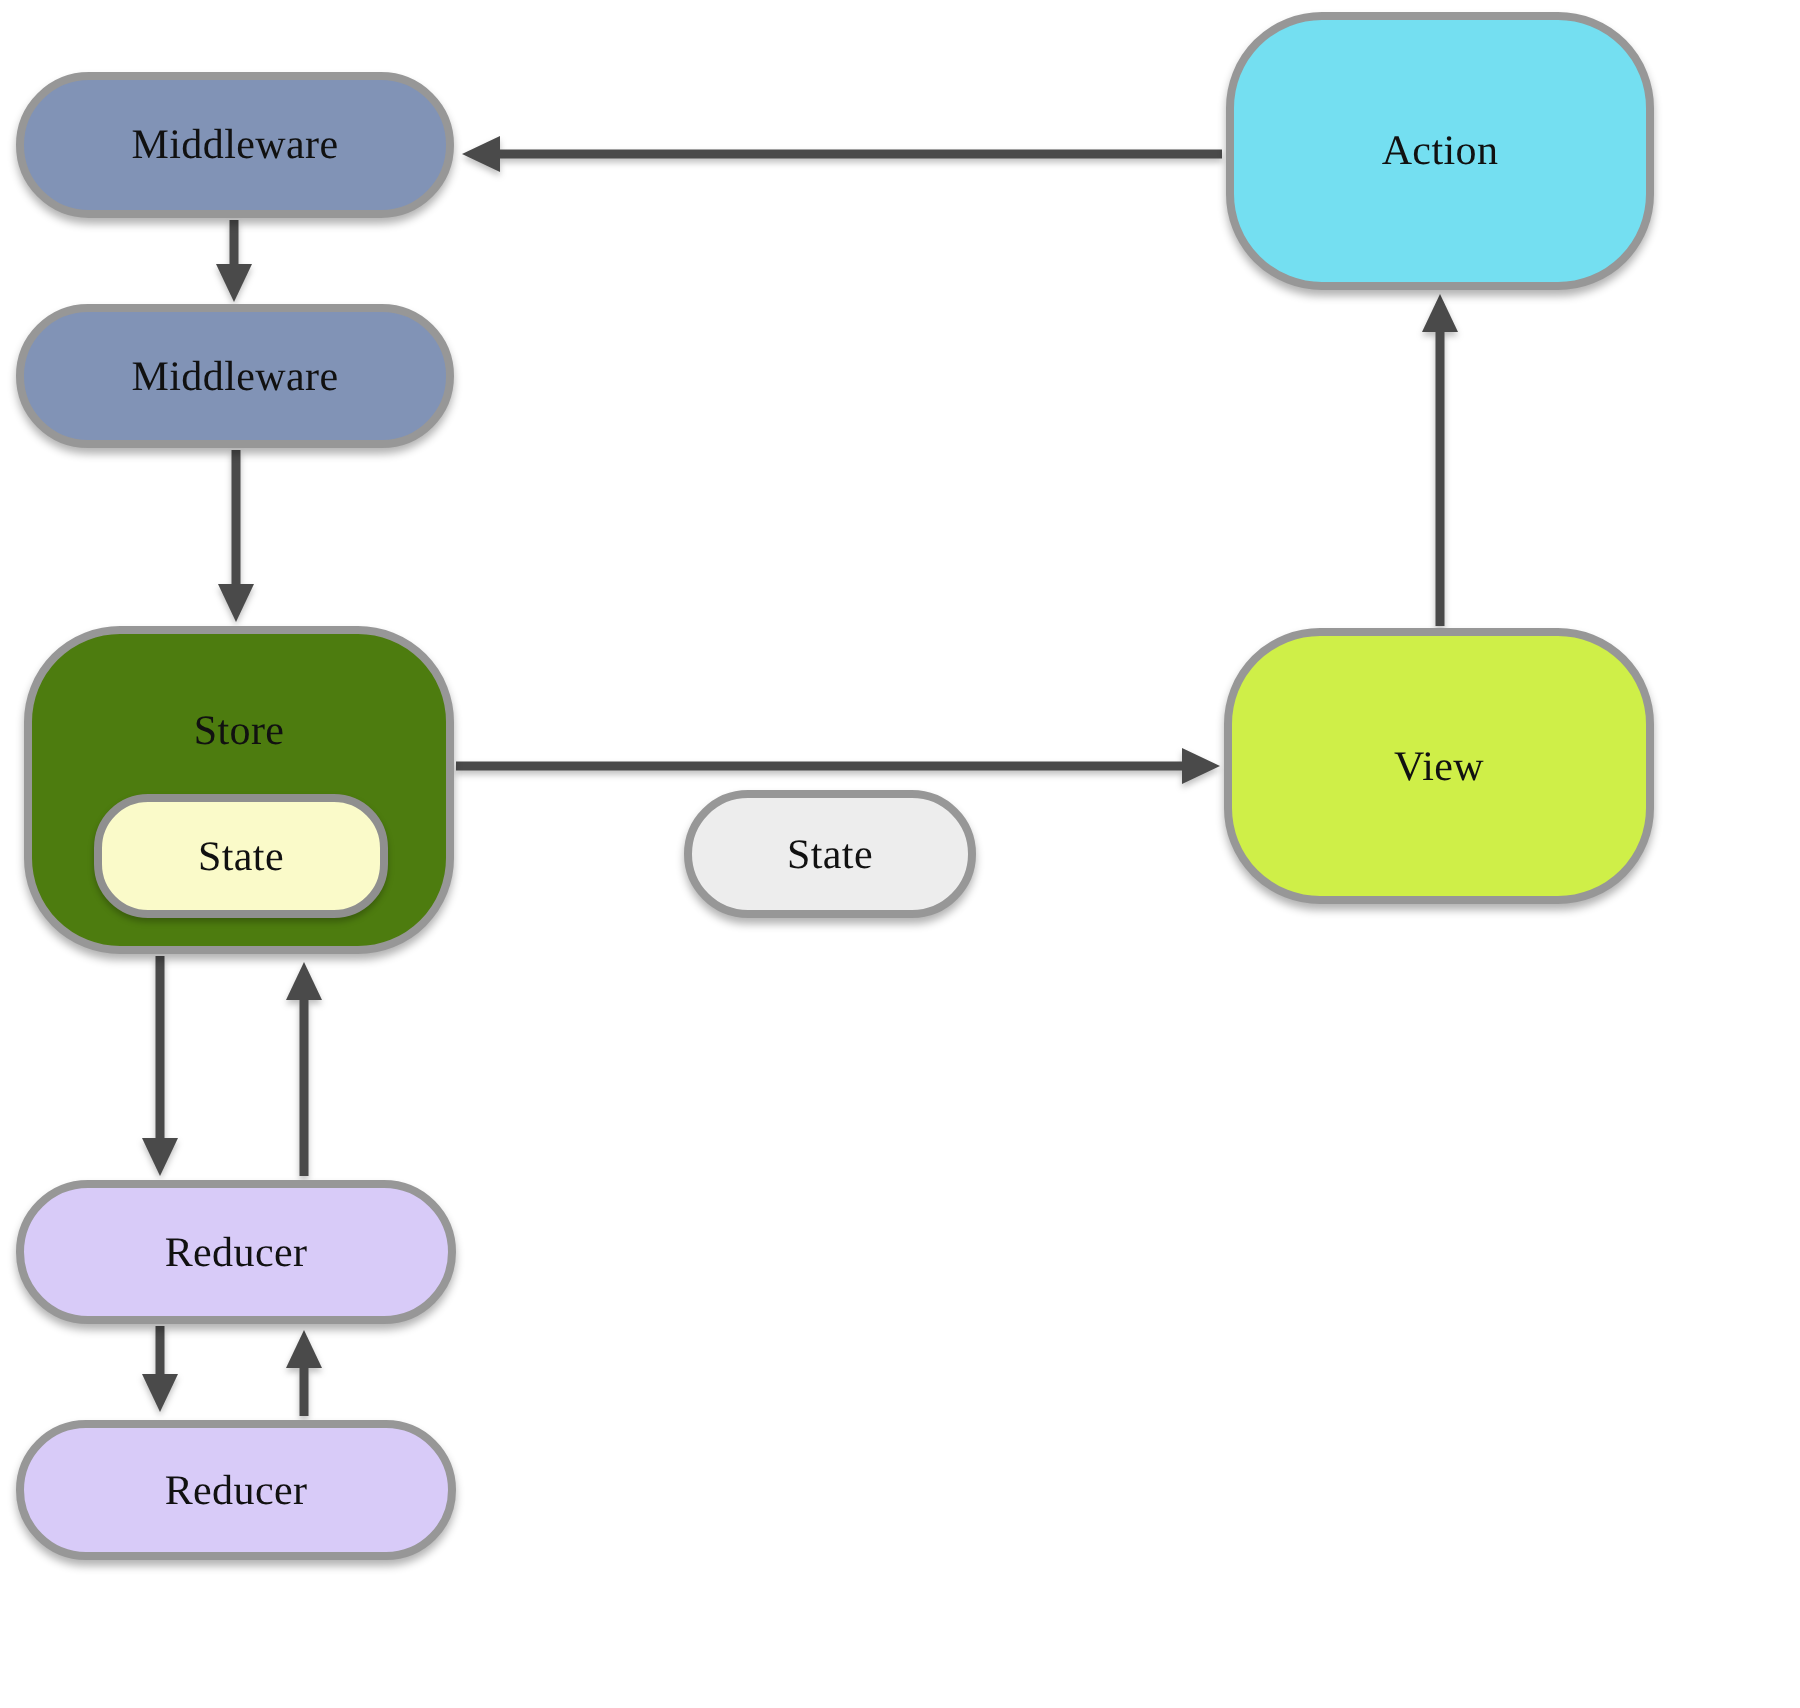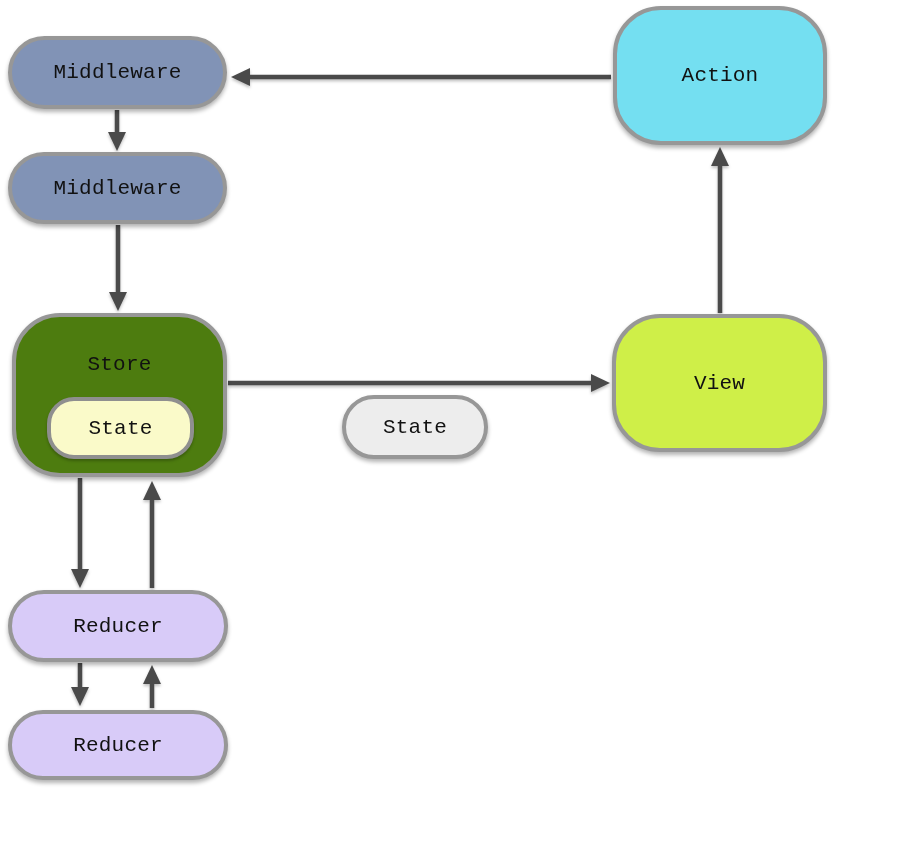--- a/index.html
+++ b/index.html
@@ -5,21 +5,21 @@
   html, body {
     margin: 0;
     padding: 0;
     background: #ffffff;
   }
   #canvas {
     position: relative;
     width: 900px;
     height: 854px;
     background: #ffffff;
-    font-family: Liberation Mono, monospace;
+    font-family: Liberation Serif, serif;
     overflow: hidden;
   }
   .node {
     position: absolute;
     box-sizing: border-box;
     border: 4px solid #979797;
     display: flex;
     align-items: center;
     justify-content: center;
     font-size: 21px;

